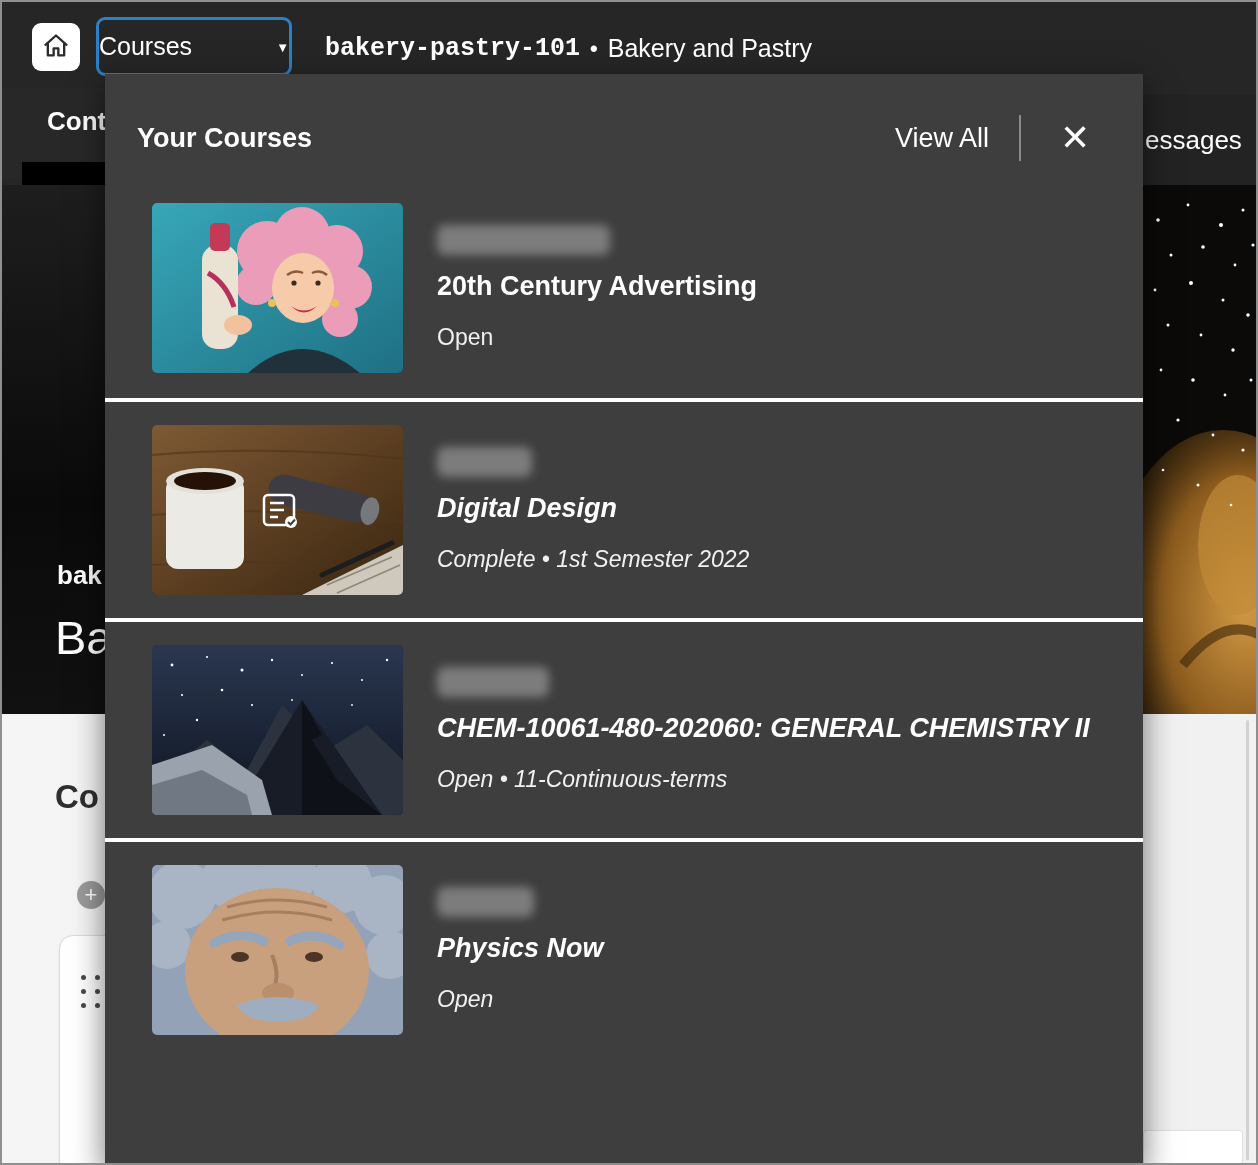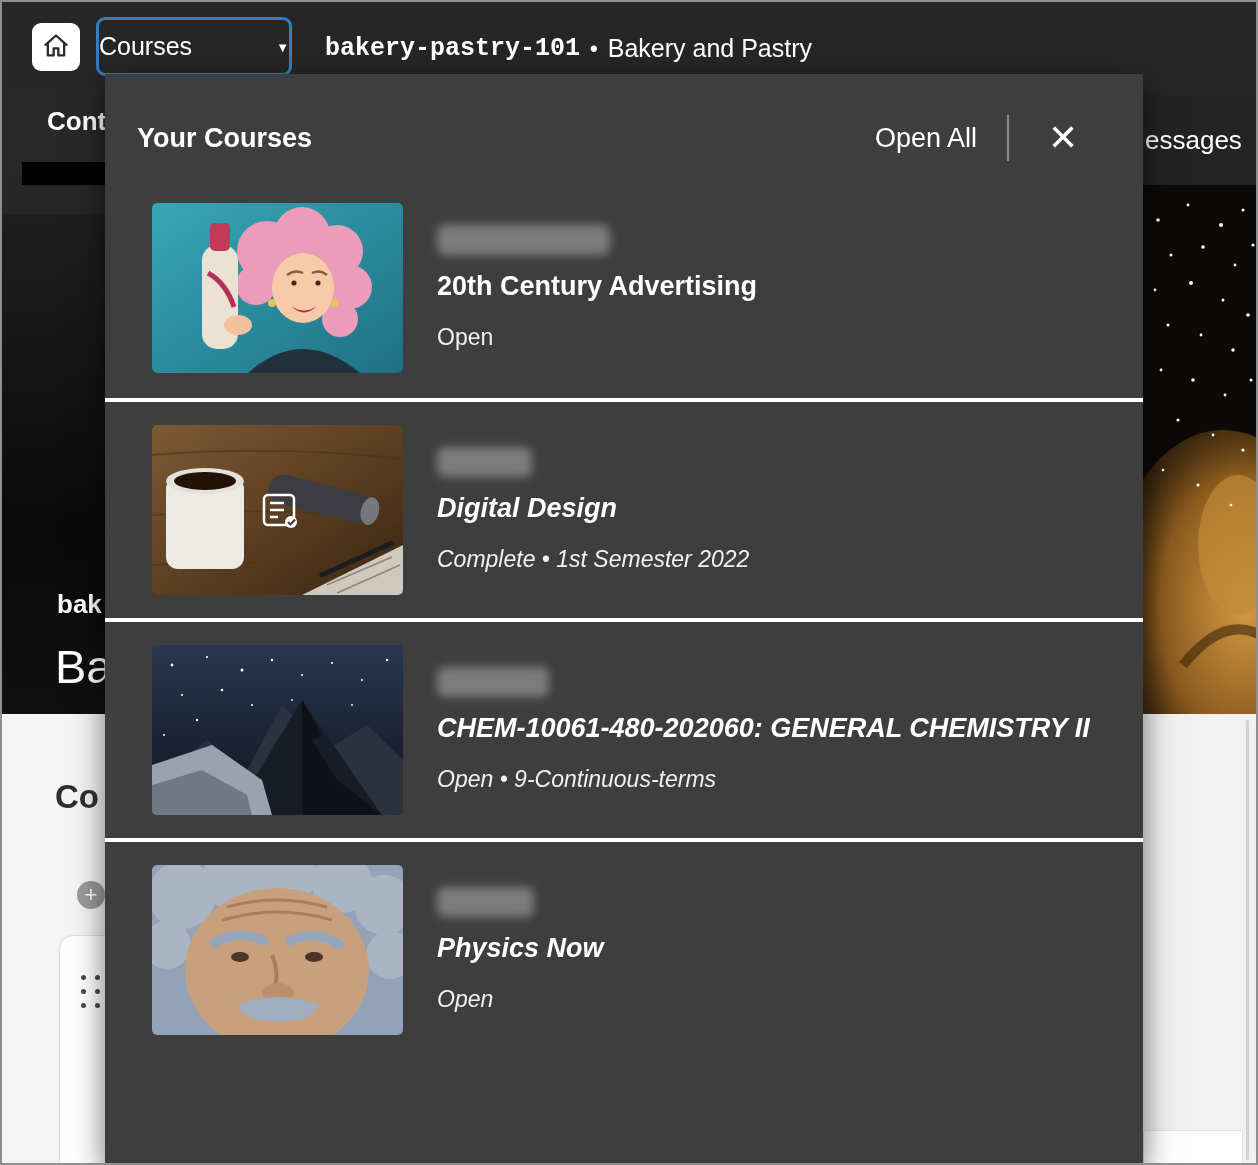--- a/index.html
+++ b/index.html
@@ -38,21 +38,21 @@
     color:#ffffff; font-size:26px; font-weight:bold; white-space:nowrap;
   }
   .tab-underline { position:absolute; left:20px; top:160px; width:83px; height:23px; background:#000000; }
   .tabstrip-right { position:absolute; left:1141px; top:93px; width:117px; height:90px; background:#232323; overflow:hidden; }
   .tabstrip-right .tab-label {
     position:absolute; left:2px; top:0; height:90px; display:flex; align-items:center;
     color:#ffffff; font-size:26px; white-space:nowrap;
   }
 
   .hero-left { position:absolute; left:0; top:183px; width:103px; height:529px;
-    background:linear-gradient(180deg,#1e1e1e 0%,#0a0a0a 60%,#111 100%); overflow:hidden;margin-top:29px; }
+    background:linear-gradient(180deg,#1e1e1e 0%,#0a0a0a 60%,#111 100%); overflow:hidden; }
   .hero-left .hero-small { position:absolute; left:55px; top:558px; margin-top:-183px; color:#fff; font-size:26px; font-weight:bold; white-space:nowrap; }
   .hero-left .hero-large { position:absolute; left:53px; top:608px; margin-top:-183px; color:#fff; font-size:47px; white-space:nowrap; }
 
   .hero-right { position:absolute; left:1141px; top:183px; width:117px; height:529px; overflow:hidden; }
   .hero-right svg { display:block; width:117px; height:529px; }
 
   .lower-left { position:absolute; left:0; top:712px; width:103px; height:453px; background:#f5f5f5; overflow:hidden; }
   .content-heading { position:absolute; left:53px; top:64px; color:#2f2f2f; font-size:33px; font-weight:bold; white-space:nowrap; }
   .plus-btn {
     position:absolute; left:75px; top:167px; width:28px; height:28px; border:none; border-radius:50%;
@@ -69,21 +69,21 @@
 
   .lower-right { position:absolute; left:1141px; top:712px; width:117px; height:453px; background:#f1f1f1; overflow:hidden; }
   .scroll-track { position:absolute; left:103px; top:6px; width:3px; height:440px; background:#d2d2d2; border-radius:2px; }
   .right-card { position:absolute; left:0; top:416px; width:100px; height:37px; background:#ffffff; border:1px solid #e0e0e0; border-radius:3px 3px 0 0; }
 
   
   .dropdown {
     position:absolute; left:103px; top:72px; width:1038px; height:1093px;
     background:#3e3e3e; box-shadow:0 10px 30px rgba(0,0,0,0.55); color:#ffffff;
   }
-  .dd-header { display:flex; align-items:center; justify-content:space-between; padding:40px 56px 0 32px; }
+  .dd-header { display:flex; align-items:center; justify-content:space-between; padding:40px 44px 0 32px; }
   .dd-title { font-size:27px; font-weight:bold; }
   .dd-header-right { display:flex; align-items:center; gap:30px; }
   .view-all { font-size:27px; color:#ffffff; text-decoration:none; cursor:pointer; }
   .vdiv { width:2px; height:46px; background:#8a8a8a; }
   .close-btn { width:48px; height:48px; background:transparent; border:none; color:#ffffff;
     font-size:36px; font-weight:300; cursor:pointer; line-height:1; padding:0; }
   .dd-section { margin:64px 0 0 32px; font-size:26px; font-weight:bold; }
   .dd-rows { margin-top:16px; }
   .course-row { height:220px; display:flex; align-items:center; padding-left:47px; gap:34px; cursor:pointer; }
   .course-row + .course-row { border-top:4px solid #ffffff;font-style:italic; }
@@ -195,21 +195,21 @@
   <div class="lower-right">
     <div class="scroll-track"></div>
     <div class="right-card"></div>
   </div>
 
   <div class="dropdown">
 
     <div class="dd-header">
       <div class="dd-title">Your Courses</div>
       <div class="dd-header-right">
-        <a class="view-all">Open All</a>
+        <a class="view-all">View All</a>
         <span class="vdiv"></span>
         <button class="close-btn">
           <span>✕</span>
         </button>
       </div>
     </div>
 
 
     <div class="dd-rows">
 
@@ -327,21 +327,21 @@
             <path d="M0 140 L55 95 L95 125 L130 60 L175 105 L215 80 L251 115 L251 170 L0 170 Z" fill="#2c333f"></path>
             <path d="M80 170 L150 55 L230 170 Z" fill="#171c26"></path>
             <path d="M150 55 L170 90 L160 95 L185 135 L230 170 L150 170 Z" fill="#0e1118"></path>
             <path d="M0 170 L0 120 L60 100 L110 135 L120 170 Z" fill="#9aa3ad"></path>
             <path d="M0 170 L0 140 L50 125 L95 150 L100 170 Z" fill="#6f7883"></path>
           </svg>
         </div>
         <div class="meta">
           <div class="pill w3"></div>
           <div class="course-title">CHEM-10061-480-202060: GENERAL CHEMISTRY II</div>
-          <div class="course-status">Open • 9-Continuous-terms</div>
+          <div class="course-status">Open • 11-Continuous-terms</div>
         </div>
       </div>
 
       <div class="course-row">
         <div class="thumb">
           <svg viewBox="0 0 251 170">
             <rect width="251" height="170" fill="#93a2b6"></rect>
             <g fill="#a9b4c4">
               <circle cx="30" cy="30" r="34"></circle>
                 <circle cx="80" cy="14" r="30"></circle>

